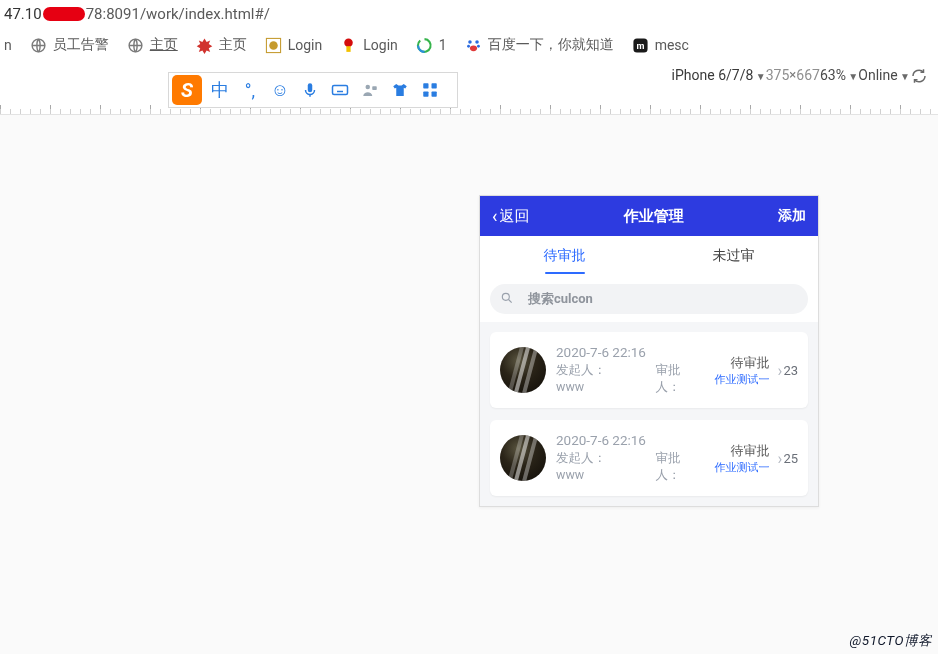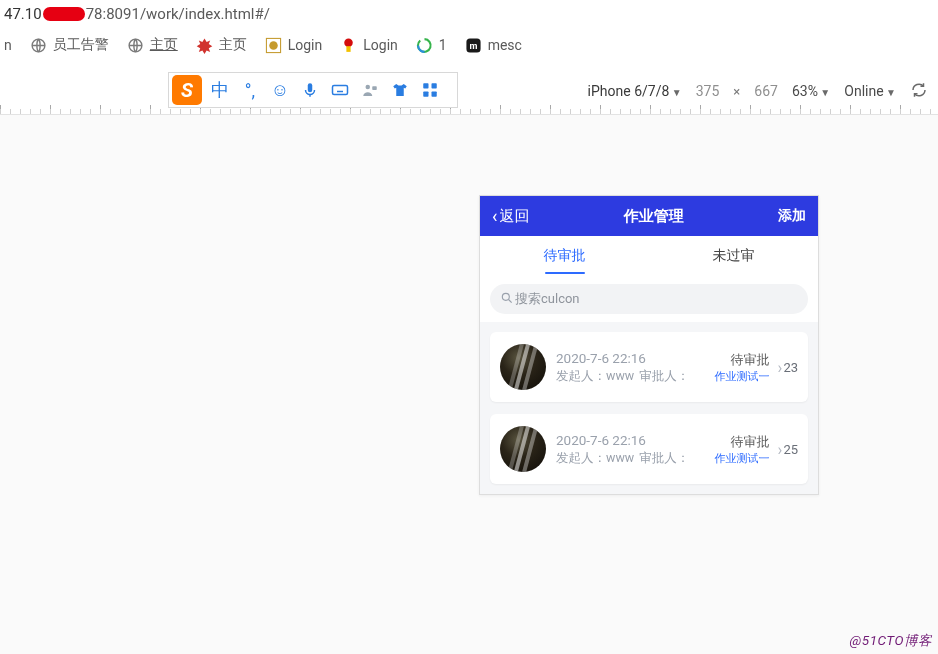--- a/index.html
+++ b/index.html
@@ -16,21 +16,21 @@
     .bm-item .txt { color: #5a5a5a; }
     .under { text-decoration: underline; }
 
     
     .ime-bar { position: absolute; left: 168px; top: 72px; width: 290px; height: 36px; background: #fff; border: 1px solid #d8d8d8; display: flex; align-items: center; padding: 3px; gap: 6px; z-index: 10; }
     .ime-logo { width: 30px; height: 30px; background: #ff7a00; border-radius: 5px; display: flex; align-items: center; justify-content: center; color: #fff; font-weight: 700; font-size: 20px; font-style: italic; }
     .ime-ico { width: 24px; height: 24px; display: inline-flex; align-items: center; justify-content: center; color: #2a7de1; font-size: 18px; }
     .ime-ico.grey { color: #9aa7b3; }
 
     
-    .devtools-bar { height: 32px; display: flex; align-items: flex-end; justify-content: flex-end; gap: 14px; padding: 0 10px; font-size: 14px; color: #4a4a4a; margin-top: 5px; }
+    .devtools-bar { height: 32px; display: flex; align-items: flex-start; justify-content: flex-end; padding: 0 10px; font-size: 14px; color: #4a4a4a; margin-top: 5px; }
     .devtools-bar .device { color: #3a3a3a; }
     .devtools-bar .dim { color: #8f8f8f; }
     .devtools-bar .caret::after { content: " ▼"; font-size: 10px; color: #6a6a6a; }
     .devtools-bar .x { font-size: 13px; color: #7a7a7a; }
     .devtools-bar .rotate { width: 18px; height: 18px; }
 
     
     .ruler { height: 16px; background: repeating-linear-gradient(90deg, #d0d0d0 0 1px, transparent 1px 10px), repeating-linear-gradient(90deg, #a8a8a8 0 1px, transparent 1px 50px); background-size: 10px 6px, 50px 10px; background-position: 0 10px, 0 6px; background-repeat: repeat-x; border-bottom: 1px solid #e3e3e3; }
 
     .canvas { flex: 1; background: #fafafa; height: calc(654px - 28px - 34px - 32px - 16px); position: relative; }
@@ -42,39 +42,39 @@
     .phone-header .chev { font-size: 18px; line-height: 1; }
     .phone-header .title { font-weight: 600; }
     .phone-header .add { font-size: 14px; cursor: pointer; font-weight: bold; }
 
     .tabs { height: 40px; background: #fff; display: flex; align-items: stretch; }
     .tab { flex: 1; display: flex; align-items: center; justify-content: center; font-size: 14px; color: #444; position: relative; cursor: pointer; }
     .tab.active { color: #2d6bff; }
     .tab.active::after { content: ""; position: absolute; bottom: 2px; width: 40px; height: 2.5px; background: #2d6bff; border-radius: 2px; }
 
     .search-row { padding: 8px 10px; background: #fff; }
-    .search-box { height: 30px; background: #f2f3f5; border-radius: 15px; display: flex; align-items: center; padding: 0 10px; gap: 1px; }
+    .search-box { height: 30px; background: #f2f3f5; border-radius: 15px; display: flex; align-items: center; padding: 0 10px; gap: 14px; font-weight: bold; }
     .search-box .mag { color: #9aa1ac; }
     .search-box .ph { color: #8f949c; font-size: 13px; }
 
     .list { padding: 10px; display: flex; flex-direction: column; gap: 12px; }
     .card { background: #fff; border-radius: 6px; padding: 12px 10px; display: flex; align-items: center; gap: 10px; box-shadow: 0 1px 2px rgba(0,0,0,0.05); }
     .avatar { width: 46px; height: 46px; border-radius: 50%; background: radial-gradient(circle at 40% 30%, #5a5540 0%, #2a2418 40%, #0e0b07 100%); position: relative; overflow: hidden; flex-shrink: 0; }
     .avatar::after { content: ""; position: absolute; width: 4px; height: 54px; background: rgba(255,255,255,0.5); left: 20px; top: -4px; transform: rotate(15deg); box-shadow: 8px 0 0 rgba(255,255,255,0.35), -6px 0 0 rgba(255,255,255,0.25); }
     .card-mid { flex: 1; min-width: 0; }
     .card-mid .ts { color: #9aa1ac; font-size: 13.5px; }
-    .card-mid .meta { color: #9aa1ac; font-size: 12.5px; margin-top: 2px; display: flex; gap: 5px; }
+    .card-mid .meta { color: #9aa1ac; font-size: 12.5px; margin-top: 2px; display: flex; gap: 23px; }
     .card-right { text-align: right; display: flex; align-items: center; gap: 8px; }
     .status { font-size: 13px; color: #5a5a5a; }
     .tag { font-size: 11px; color: #2d6bff; }
     .more { color: #b4b9c2; font-size: 16px; display: flex; align-items: center; gap: 1px; }
     .more .num { color: #6a6f78; font-size: 13px; }
 
     
-    .watermark { position: absolute; right: 6px; bottom: 4px; color: #701a75; font-size: 13.5px; font-style: italic; letter-spacing: 0.5px; margin-top: 20px; }
+    .watermark { position: absolute; right: 6px; bottom: 4px; color: #0f172a; font-size: 13.5px; font-style: italic; letter-spacing: 0.5px; margin-top: 20px; }
   </style>
 </head>
 <body>
 
 <div class="addressbar">
   <span class="scheme">47.10</span>
   <span class="obscured"></span>
   <span>78:8091/work/index.html#/</span>
 </div>
 
@@ -127,20 +127,32 @@
     <span class="txt">Login</span>
   </div>
   <div class="bm-item">
     <span class="ico">
         <svg viewBox="0 0 24 24" width="17" height="17" fill="none" stroke="#36b44c" stroke-width="3">
           <path d="M12 3a9 9 0 1 1-6 2"></path>
           <path d="M12 21a9 9 0 0 1-9-9" stroke="#2a8de1"></path>
         </svg>
       </span>
     <span class="txt">1</span>
+  </div>
+  <div class="bm-item">
+    <span class="ico">
+        <svg viewBox="0 0 24 24" width="17" height="17" fill="#2a6be0">
+          <circle cx="7" cy="7" r="2.5"></circle>
+          <circle cx="17" cy="7" r="2.5"></circle>
+          <circle cx="5" cy="13" r="2"></circle>
+          <circle cx="19" cy="13" r="2"></circle>
+          <ellipse cx="12" cy="16" rx="5" ry="4" fill="#e03a3a"></ellipse>
+        </svg>
+      </span>
+    <span class="txt">百度一下，你就知道</span>
   </div>
   <div class="bm-item">
     <span class="ico">
         <svg viewBox="0 0 24 24" width="17" height="17">
           <rect x="2" y="2" width="20" height="20" rx="5" fill="#1a1a1a"></rect>
           <text x="12" y="17" text-anchor="middle" fill="#fff" font-size="13" font-weight="700">m</text>
         </svg>
       </span>
     <span class="txt">mesc</span>
   </div>

